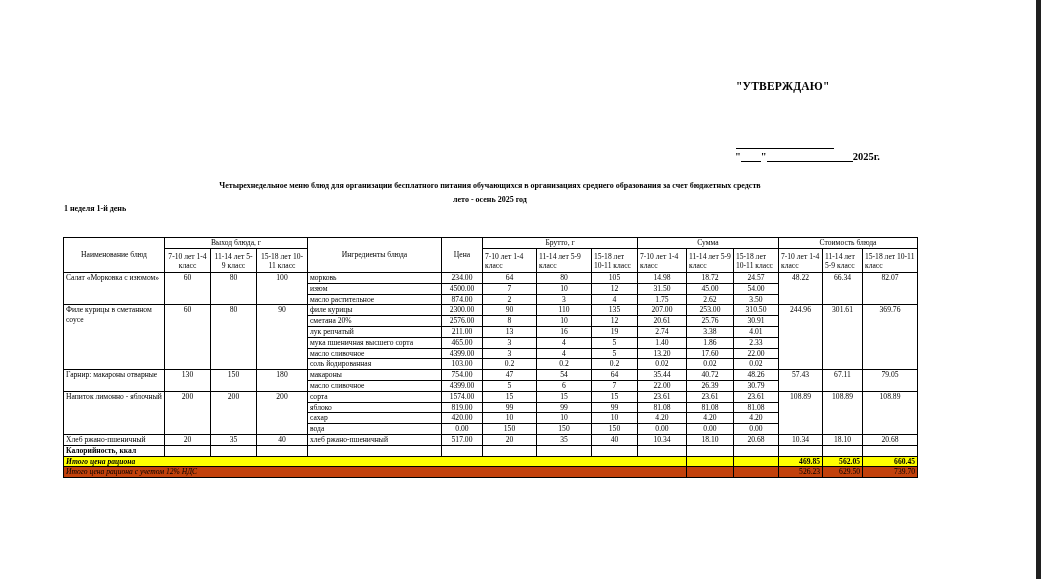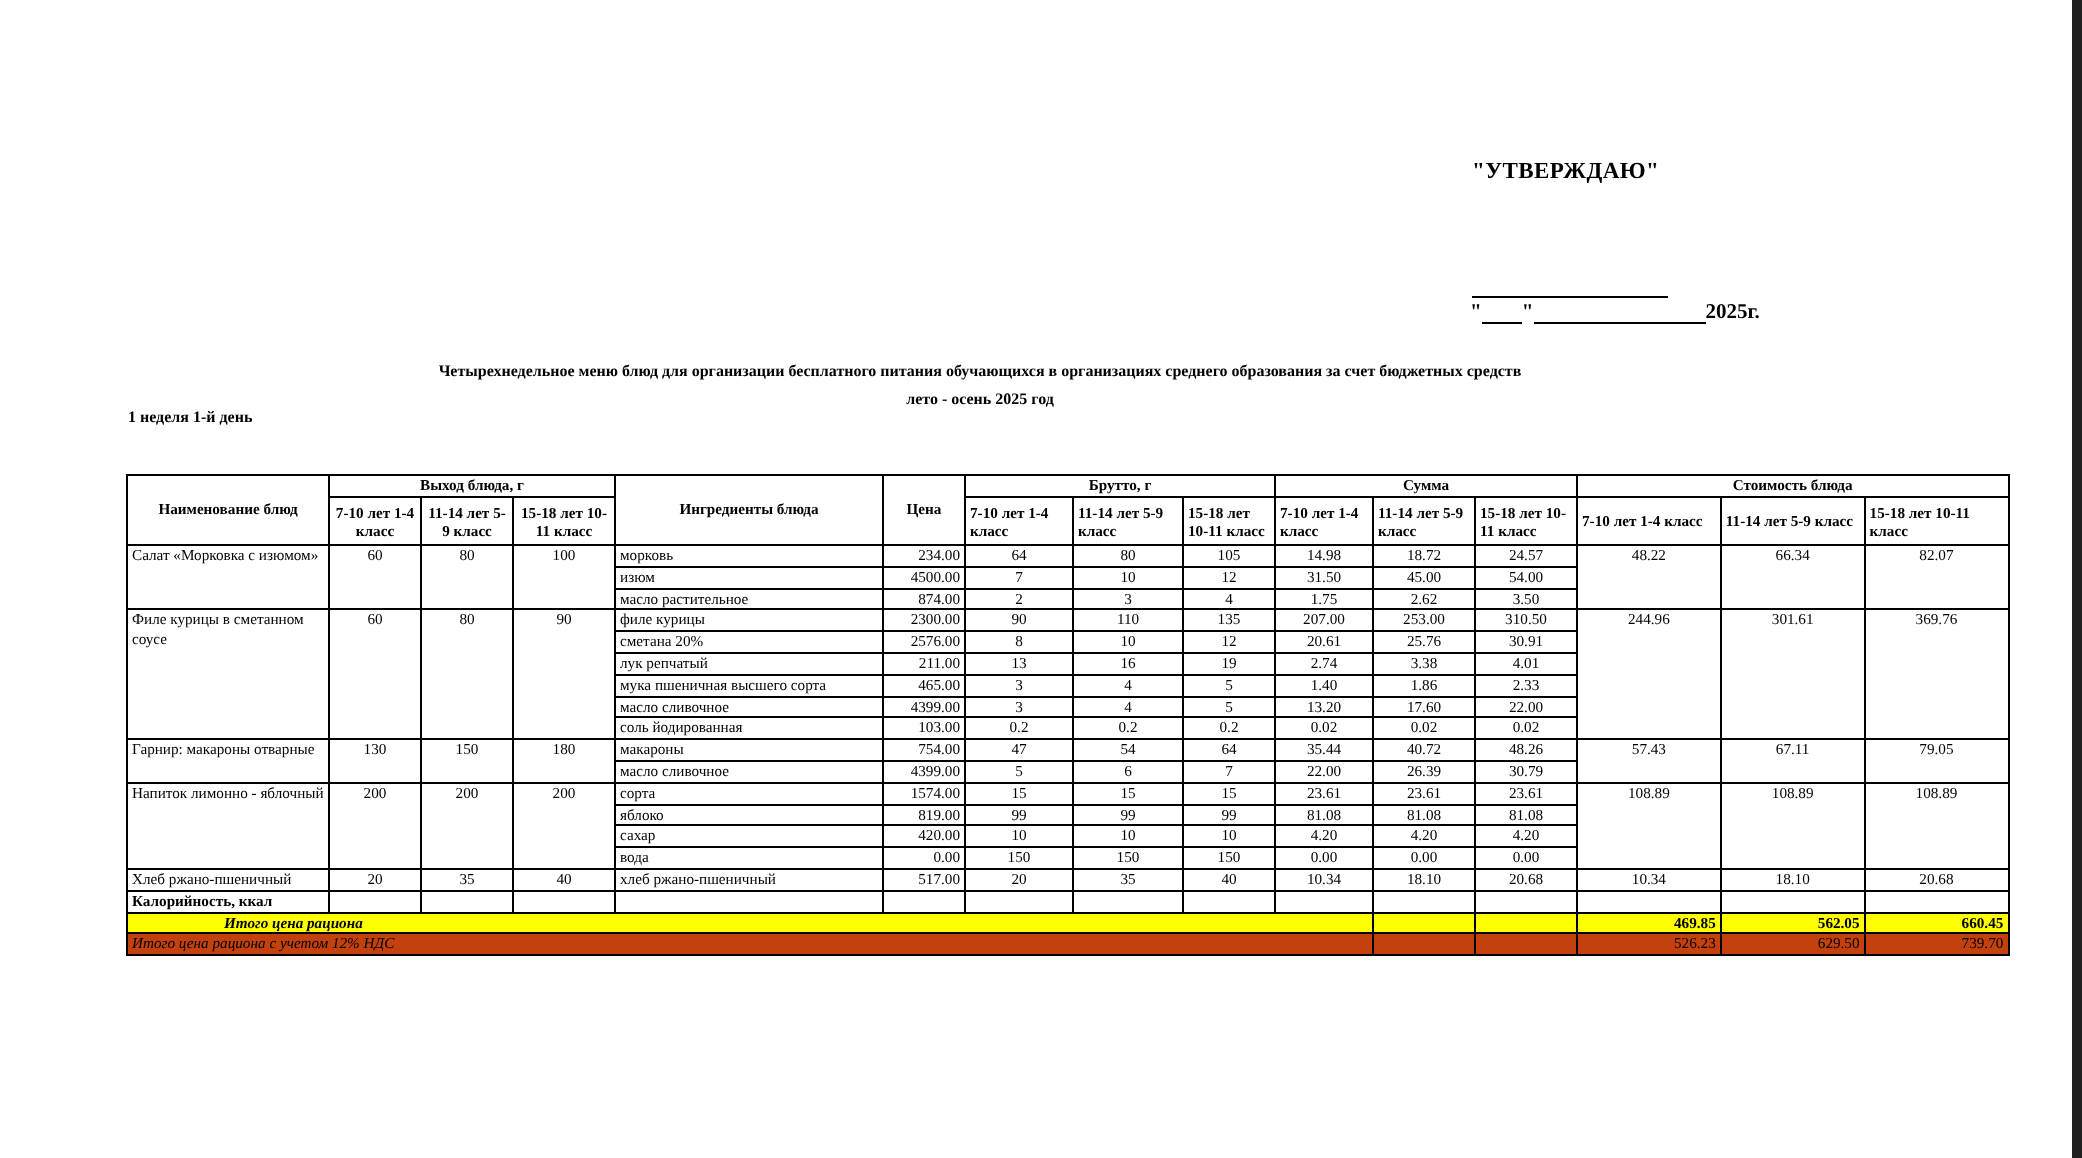--- a/index.html
+++ b/index.html
@@ -17,27 +17,27 @@
     .title { position: absolute; left: 150px; width: 680px; top: 179px; text-align: center; font-size: 8px; font-weight: bold; line-height: 13.5px; }
     .day { position: absolute; left: 64px; top: 204px; font-size: 8px; font-weight: bold; }
 
     table.menu {
       position: absolute; left: 63px; top: 237px;
       border-collapse: collapse; table-layout: fixed;
       font-size: 7.6px; line-height: 9.2px;
     }
     table.menu td { border: 1px solid #000; padding: 0 2px; vertical-align: top; white-space: nowrap; overflow: hidden; }
     table.menu td.c { text-align: center; }
-    table.menu td.r { text-align: right; }
+    table.menu td.r { text-align: center; }
     table.menu td.wrap { white-space: normal; }
-    table.menu thead td { font-weight: bold; vertical-align: middle; }
+    table.menu thead td { font-weight: normal; vertical-align: middle; }
     table.menu thead td.grp { height: 10px; text-align: center; }
     table.menu thead td.sub { height: 23px; line-height: 9px; white-space: normal; margin-left: 28px; }
     table.menu tbody td { height: 9.8px; }
-    tr.total td { background: #ffff00; font-weight: bold; font-style: italic; padding-left: 48px; }
+    tr.total td { background: #ffff00; font-weight: bold; font-style: italic; }
     tr.total-vat td { background: #c2410c; font-weight: normal; font-style: italic; }
     tr.total td.num, tr.total-vat td.num { font-style: normal; text-align: right; }
     .cal td { font-weight: bold; }
   </style>
 </head>
 <body>
 
 <div class="right-bar"></div>
 
 <div class="approve">"УТВЕРЖДАЮ"</div>

